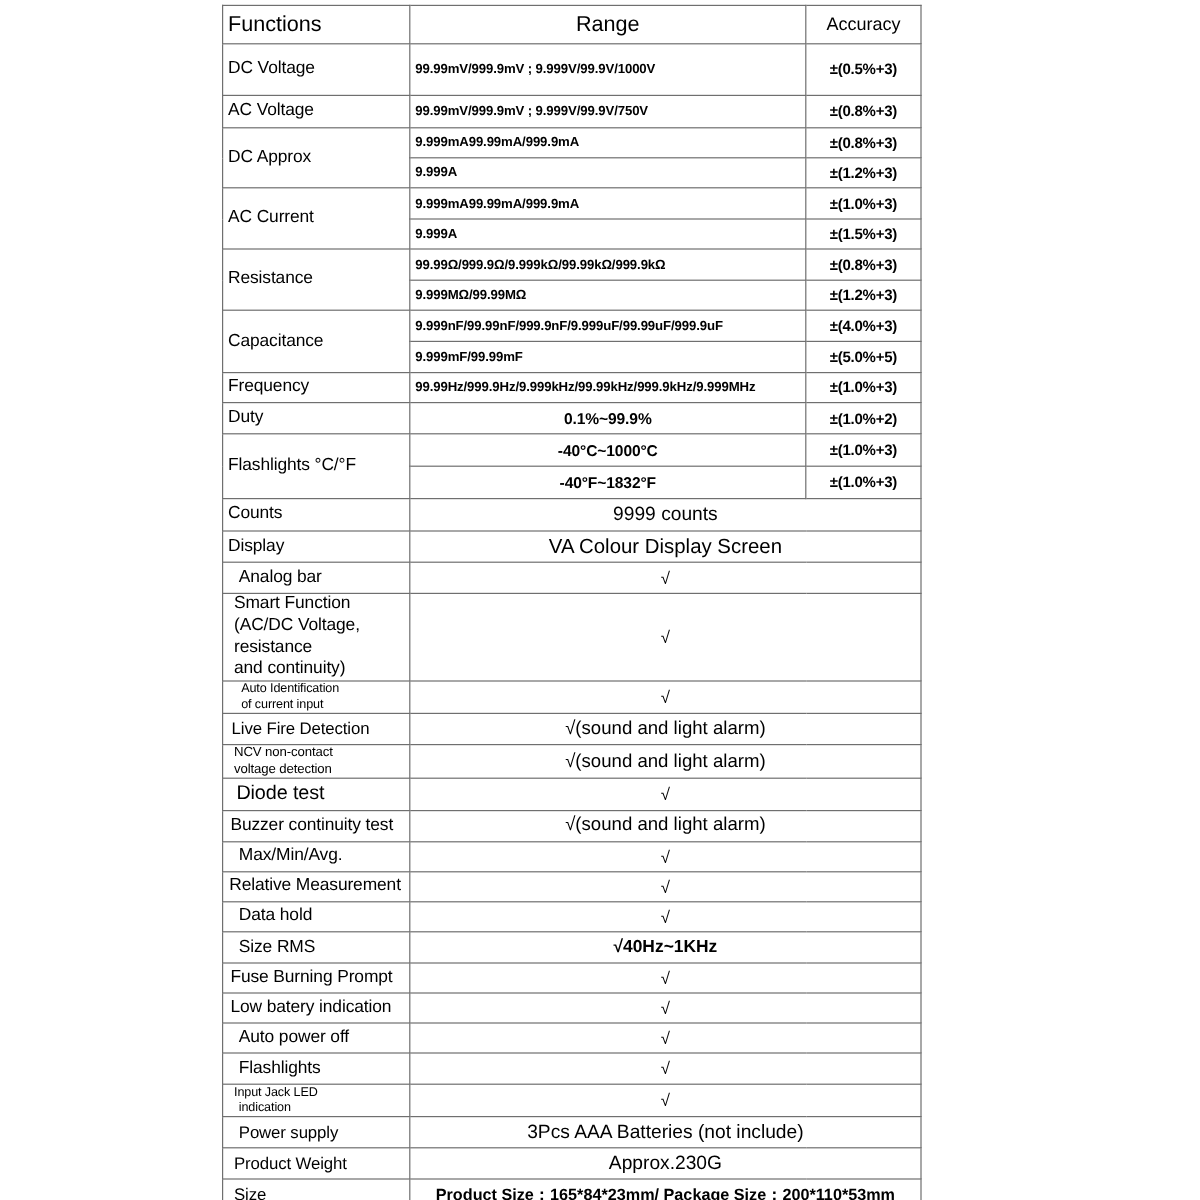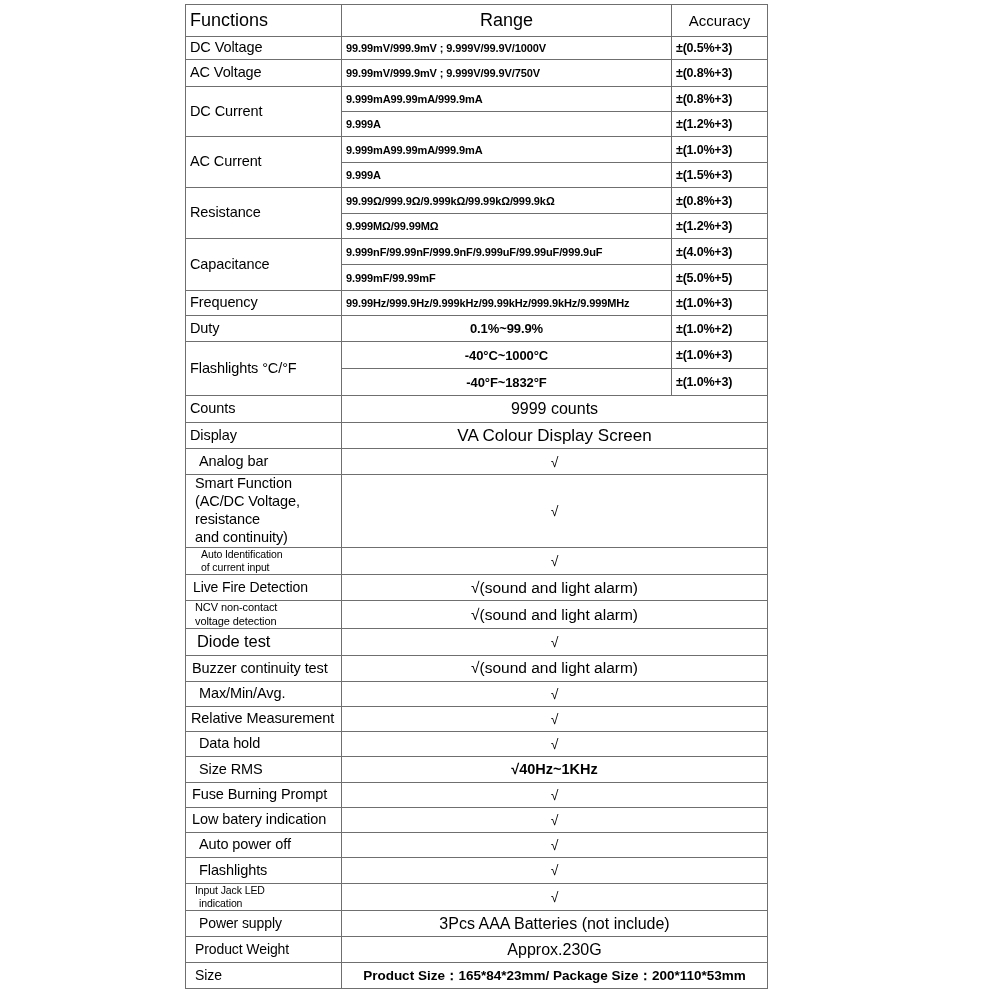--- a/index.html
+++ b/index.html
@@ -83,21 +83,21 @@
     padding-left: 8px;
     letter-spacing: -0.1px;
     margin-top: 31px;
   }
   .rg.ctr13  { text-align: center; font-size: 13px; padding-left: 4px; }
 
   
   .ac {
     font-size: 12.5px;
     font-weight: bold;
-    text-align: left;
+    text-align: center;
     letter-spacing: -0.2px;
   }
 
   
   .val {
     font-size: 15px;
     text-align: center;
     font-weight: normal;
   }
   .val.chk      { font-size: 14px; }
@@ -118,34 +118,34 @@
         <col class="c-ac">
     </colgroup>
     <tbody>
 
       <tr style="height:32px">
         <td class="hdr-fn">Functions</td>
         <td class="hdr-rg">Range</td>
         <td class="hdr-ac">Accuracy</td>
       </tr>
 
-      <tr style="height:23px">
+      <tr style="height:43px">
         <td class="fn">DC Voltage</td>
         <td class="rg">99.99mV/999.9mV ; 9.999V/99.9V/1000V</td>
         <td class="ac">±(0.5%+3)</td>
       </tr>
 
       <tr style="height:27px">
         <td class="fn">AC Voltage</td>
         <td class="rg">99.99mV/999.9mV ; 9.999V/99.9V/750V</td>
         <td class="ac">±(0.8%+3)</td>
       </tr>
 
       <tr style="height:25px">
-        <td class="fn" rowspan="2">DC Current</td>
+        <td class="fn" rowspan="2">DC Approx</td>
         <td class="rg">9.999mA99.99mA/999.9mA</td>
         <td class="ac">±(0.8%+3)</td>
       </tr>
       <tr style="height:25px">
         <td class="rg">9.999A</td>
         <td class="ac">±(1.2%+3)</td>
       </tr>
 
       <tr style="height:26px">
         <td class="fn" rowspan="2">AC Current</td>

